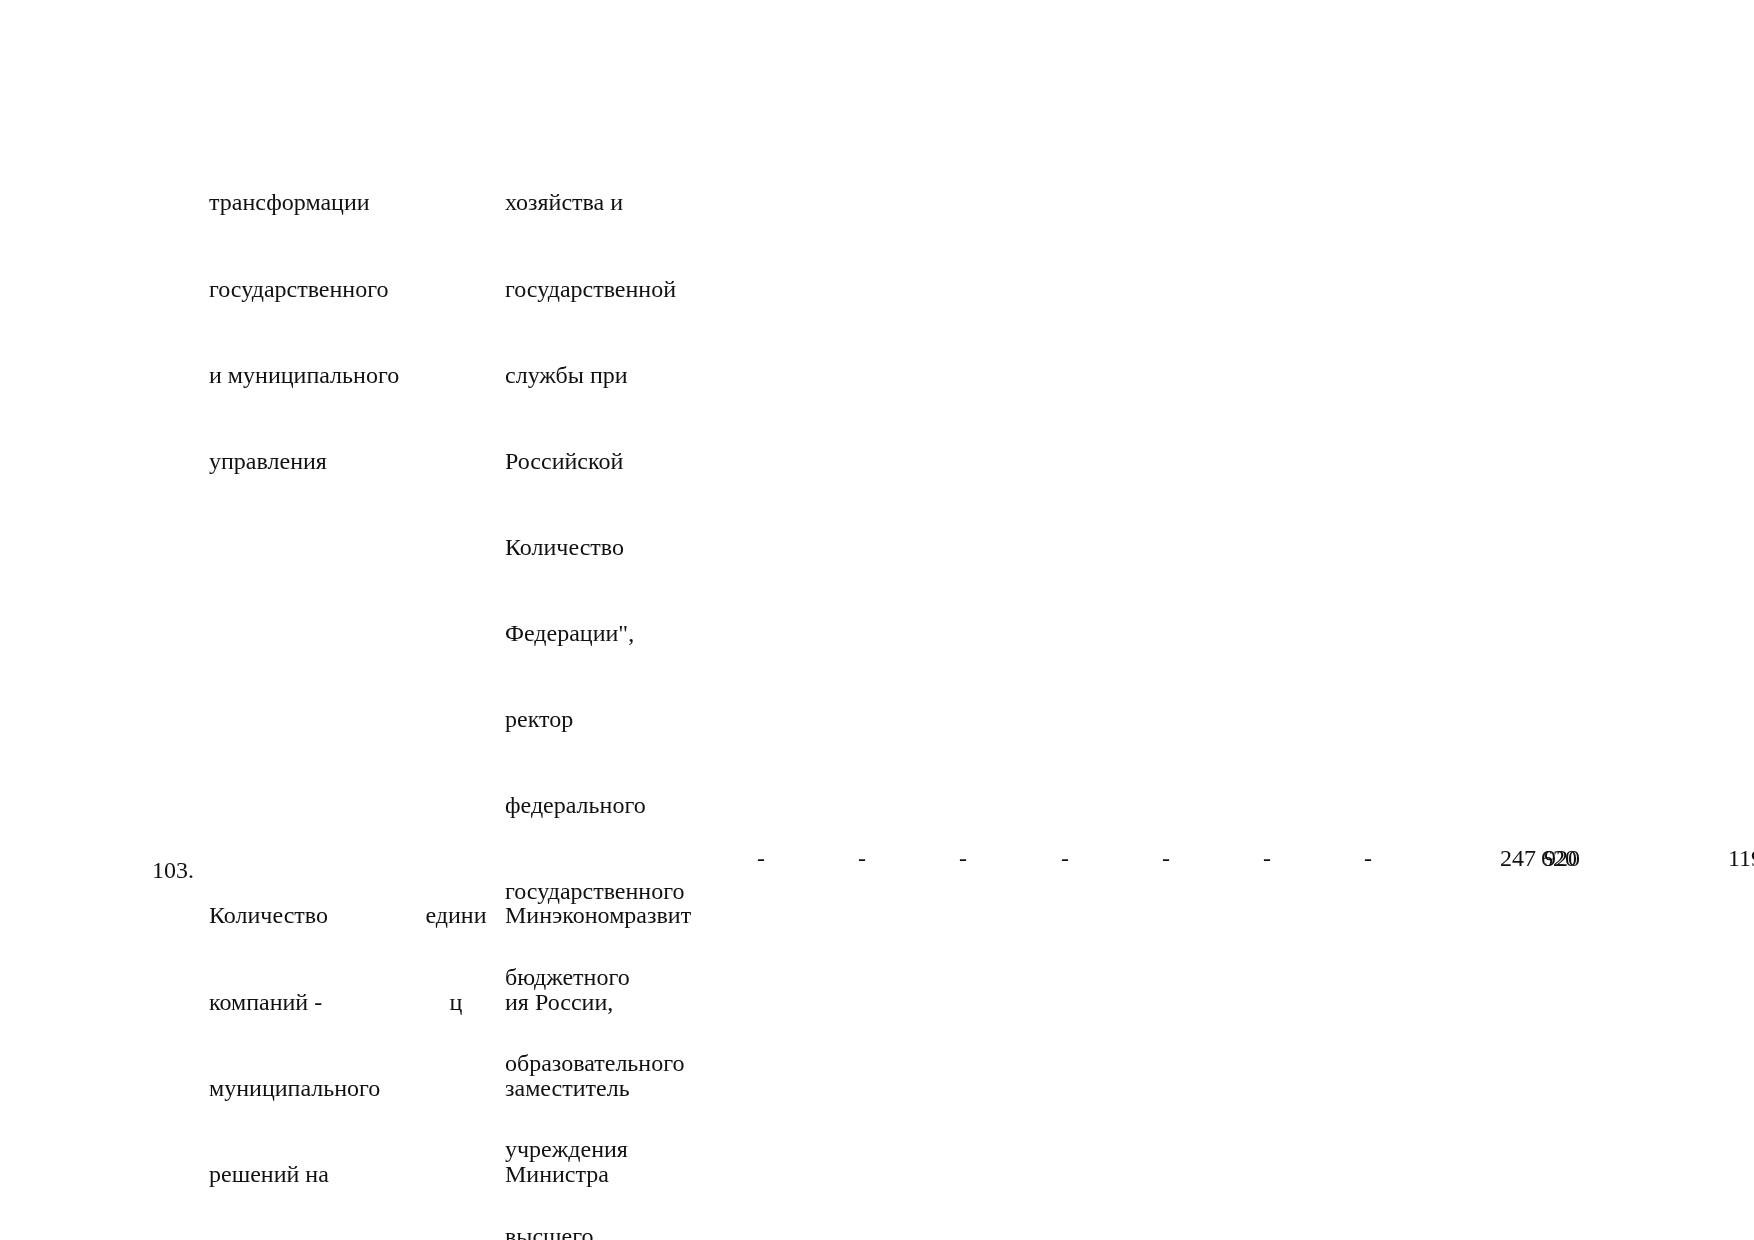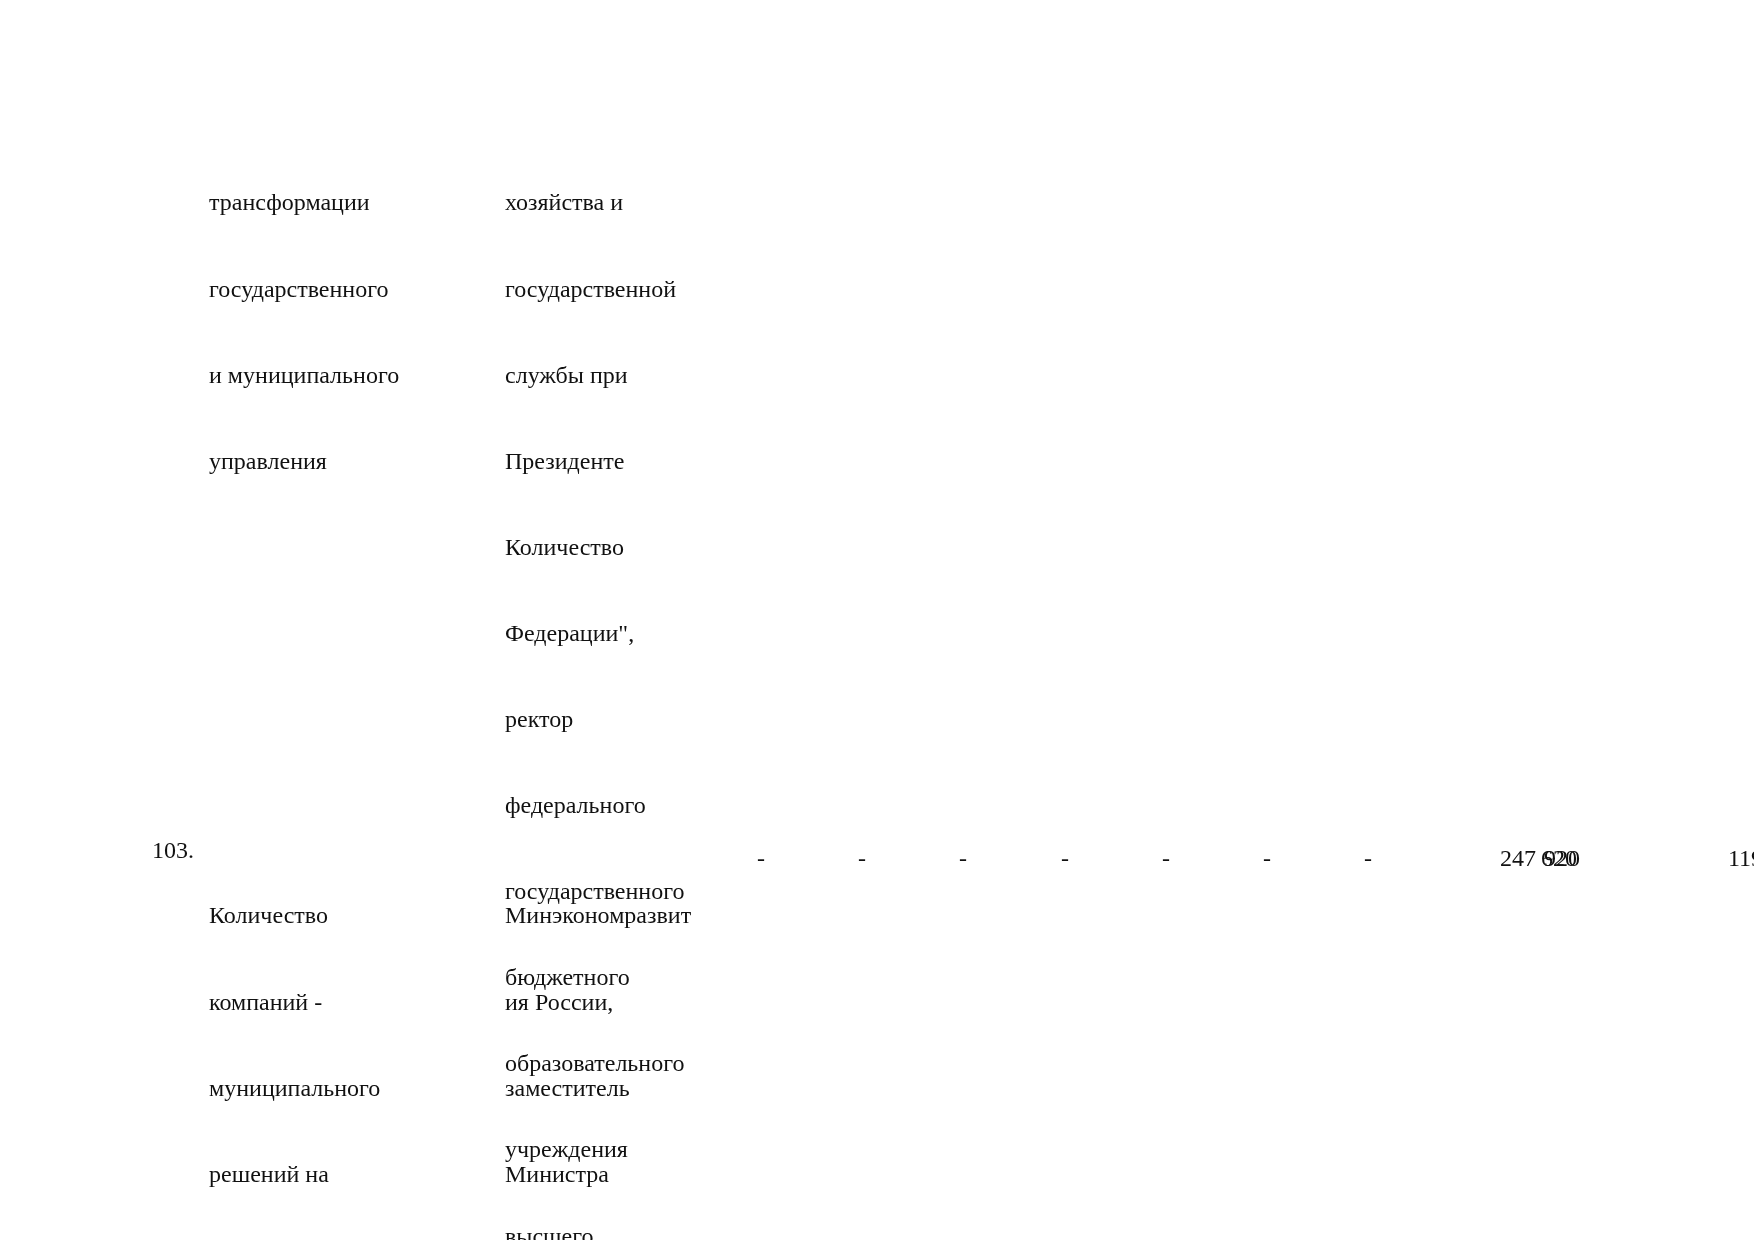--- a/index.html
+++ b/index.html
@@ -40,21 +40,21 @@
     <span class="ln">трансформации</span>
     <span class="ln">государственного</span>
     <span class="ln">и муниципального</span>
     <span class="ln">управления</span>
   </div>
 
   <div class="cell lines" style="left:505px; top:131px;">
     <span class="ln">хозяйства и</span>
     <span class="ln">государственной</span>
     <span class="ln">службы при</span>
-    <span class="ln">Президенте</span>
+    <span class="ln">Российской</span>
     <span class="ln">Количество</span>
     <span class="ln">Федерации",</span>
     <span class="ln">ректор</span>
     <span class="ln">федерального</span>
     <span class="ln">государственного</span>
     <span class="ln">бюджетного</span>
     <span class="ln">образовательного</span>
     <span class="ln">учреждения</span>
     <span class="ln">высшего</span>
     
@@ -63,36 +63,40 @@
     
     
     
     
     
     
     
     
   </div>
 
-  <div class="cell" style="left:152px; top:836px;">103.</div>
+  <div class="cell" style="left:152px; top:856px;">103.</div>
 
   <div class="cell lines" style="left:209px; top:844px;">
     <span class="ln">Количество</span>
     <span class="ln">компаний -</span>
     <span class="ln">муниципального</span>
     <span class="ln">решений на</span>
     
     
     
     
     
     
     
   </div>
 
+  <div class="cell lines center" style="left:416px; top:844px; width:80px;">
+    <span class="ln">едини</span>
+    <span class="ln">ц</span>
+  </div>
 
   <div class="cell lines" style="left:505px; top:844px;">
     <span class="ln">Минэкономразвит</span>
     <span class="ln">ия России,</span>
     <span class="ln">заместитель</span>
     <span class="ln">Министра</span>
     
     
     
     

